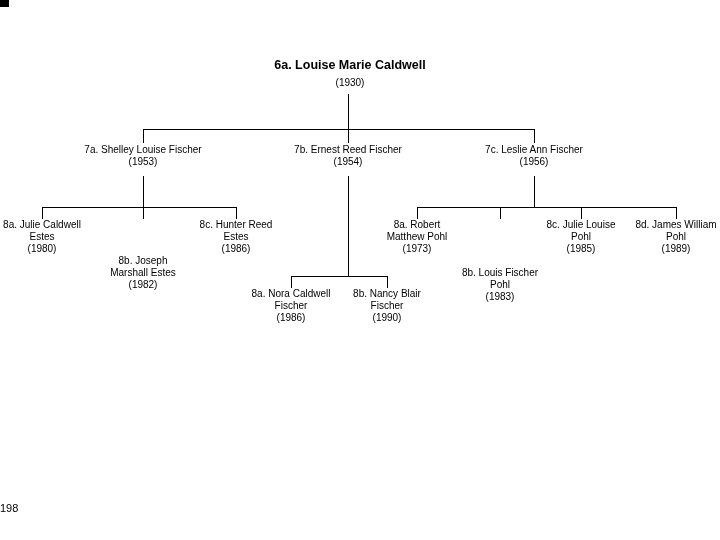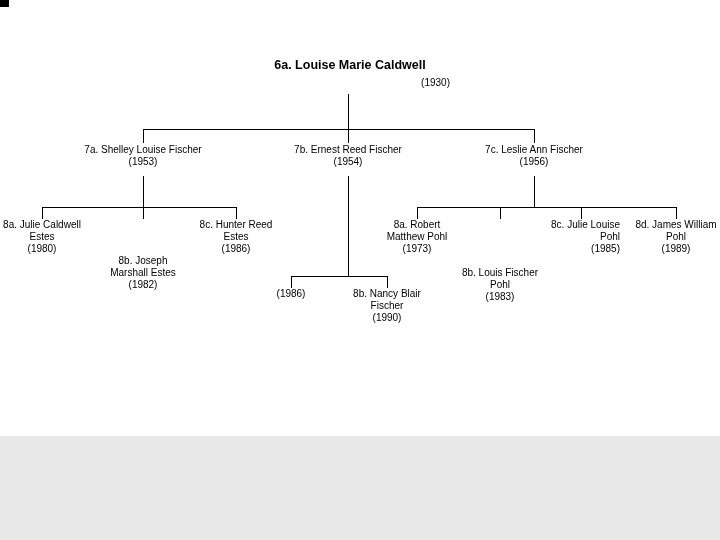--- a/index.html
+++ b/index.html
@@ -1,25 +1,25 @@
 <!DOCTYPE html>
 <html><head>
 <meta charset="utf-8">
 <style>
   html,body{margin:0;padding:0;background:#e8e8e8;}
   #canvas{
-    position:relative;width:720px;height:436px;background:#ffffff;
+    position:relative;width:720px;height:540px;background:#ffffff;
     font-family:"Liberation Sans","DejaVu Sans",sans-serif;
     color:#000;overflow:hidden;
   }
   .node{position:absolute;text-align:center;font-size:10px;line-height:12px;color:#000;}
   .node .nm{white-space:normal;}
   .node .yr{white-space:nowrap;}
   .root-title{position:absolute;text-align:center;font-size:12.5px;font-weight:bold;line-height:14px;}
-  .root-year{position:absolute;text-align:right;font-size:10px;line-height:12px;}
+  .root-year{position:absolute;text-align:center;font-size:10px;line-height:12px;}
   .vline{position:absolute;width:1px;background:#000;}
   .hline{position:absolute;height:1px;background:#000;}
   .pageno{position:absolute;left:0;width:720px;text-align:left;font-size:11px;line-height:12px;}
   .corner-mark{position:absolute;left:0;top:0;width:9px;height:7px;background:#000;}
 </style>
 </head>
 <body>
 
 <div id="canvas">
 
@@ -55,30 +55,31 @@
   </div>
 
   <div class="node" style="left:384px;top:219px;width:66px;text-align:center;">
     <div class="nm">8a. Robert Matthew Pohl</div>
     <div class="yr">(1973)</div>
   </div>
   <div class="node" style="left:459px;top:219px;width:82px;margin-top:48px;">
     <div class="nm">8b. Louis Fischer Pohl</div>
     <div class="yr">(1983)</div>
   </div>
-  <div class="node" style="left:542px;top:219px;width:78px;text-align:right;">
+  <div class="node" style="left:542px;top:219px;width:78px;">
     <div class="nm">8c. Julie Louise Pohl</div>
     <div class="yr">(1985)</div>
   </div>
   <div class="node" style="left:633px;top:219px;width:86px;">
     <div class="nm">8d. James William Pohl</div>
     <div class="yr">(1989)</div>
   </div>
 
   <div class="node" style="left:245px;top:288px;width:92px;">
+    <div class="nm">8a. Nora Caldwell Fischer</div>
     <div class="yr">(1986)</div>
   </div>
   <div class="node" style="left:345px;top:288px;width:84px;">
     <div class="nm">8b. Nancy Blair Fischer</div>
     <div class="yr">(1990)</div>
   </div>
 
   <div class="vline" style="left:348px;top:94px;height:49px;"></div>
   <div class="hline" style="left:143px;top:129px;width:392px;"></div>
   <div class="vline" style="left:143px;top:129px;height:14px;"></div>

